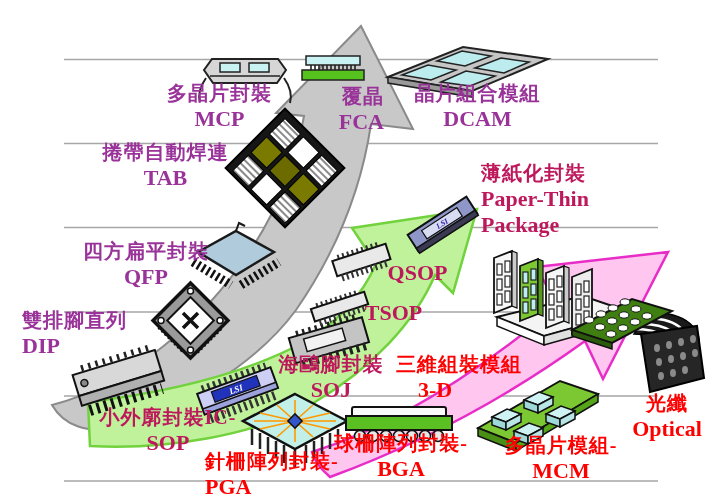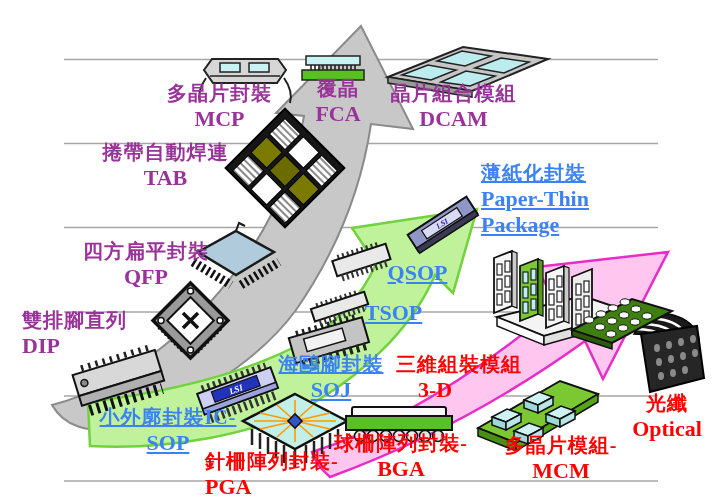--- a/index.html
+++ b/index.html
@@ -3,21 +3,21 @@
 <meta charset="utf-8">
 <style>
   html,body{margin:0;padding:0;background:#ffffff;}
   .stage{position:relative;width:726px;height:500px;background:#ffffff;overflow:hidden;
          font-family:"Liberation Serif","DejaVu Serif",serif;}
   .stage svg{position:absolute;left:0;top:0;}
   .lbl{position:absolute;font-weight:bold;text-align:center;line-height:1.18;white-space:nowrap;}
   .lbl .zh{display:block;font-size:20px;letter-spacing:1px;}
   .lbl .en{display:block;font-size:22px;letter-spacing:0;}
   .purple{color:#993399;}
-  .blue{color:#3b82f6;text-decoration:underline;}
+  .blue{color:#be185d;}
   .red{color:#FF0000;}
   .left{text-align:left;}
 </style>
 </head>
 <body>
 
 <div class="stage">
 
 <svg width="726" height="500" viewBox="0 0 726 500">
   <defs>
@@ -275,26 +275,26 @@
       <ellipse cx="685" cy="370" rx="3" ry="4"></ellipse>
     </g>
   </g>
 </svg>
 
 <div class="lbl purple" style="left:152px;top:82px;width:135px;">
   <span class="zh">多晶片封裝</span>
   <span class="en">MCP</span>
 </div>
 
-<div class="lbl purple" style="left:292px;top:77px;width:92px;">
+<div class="lbl purple" style="left:292px;top:85px;width:92px;text-align:right;">
   <span class="zh">覆晶</span>
   <span class="en">FCA</span>
 </div>
 
-<div class="lbl purple" style="left:366px;top:82px;width:175px;">
+<div class="lbl purple" style="left:390px;top:82px;width:175px;">
   <span class="zh">晶片組合模組</span>
   <span class="en">DCAM</span>
 </div>
 
 <div class="lbl purple" style="left:88px;top:141px;width:155px;">
   <span class="zh">捲帶自動焊連</span>
   <span class="en">TAB</span>
 </div>
 
 <div class="lbl purple" style="left:50px;top:240px;width:192px;">

